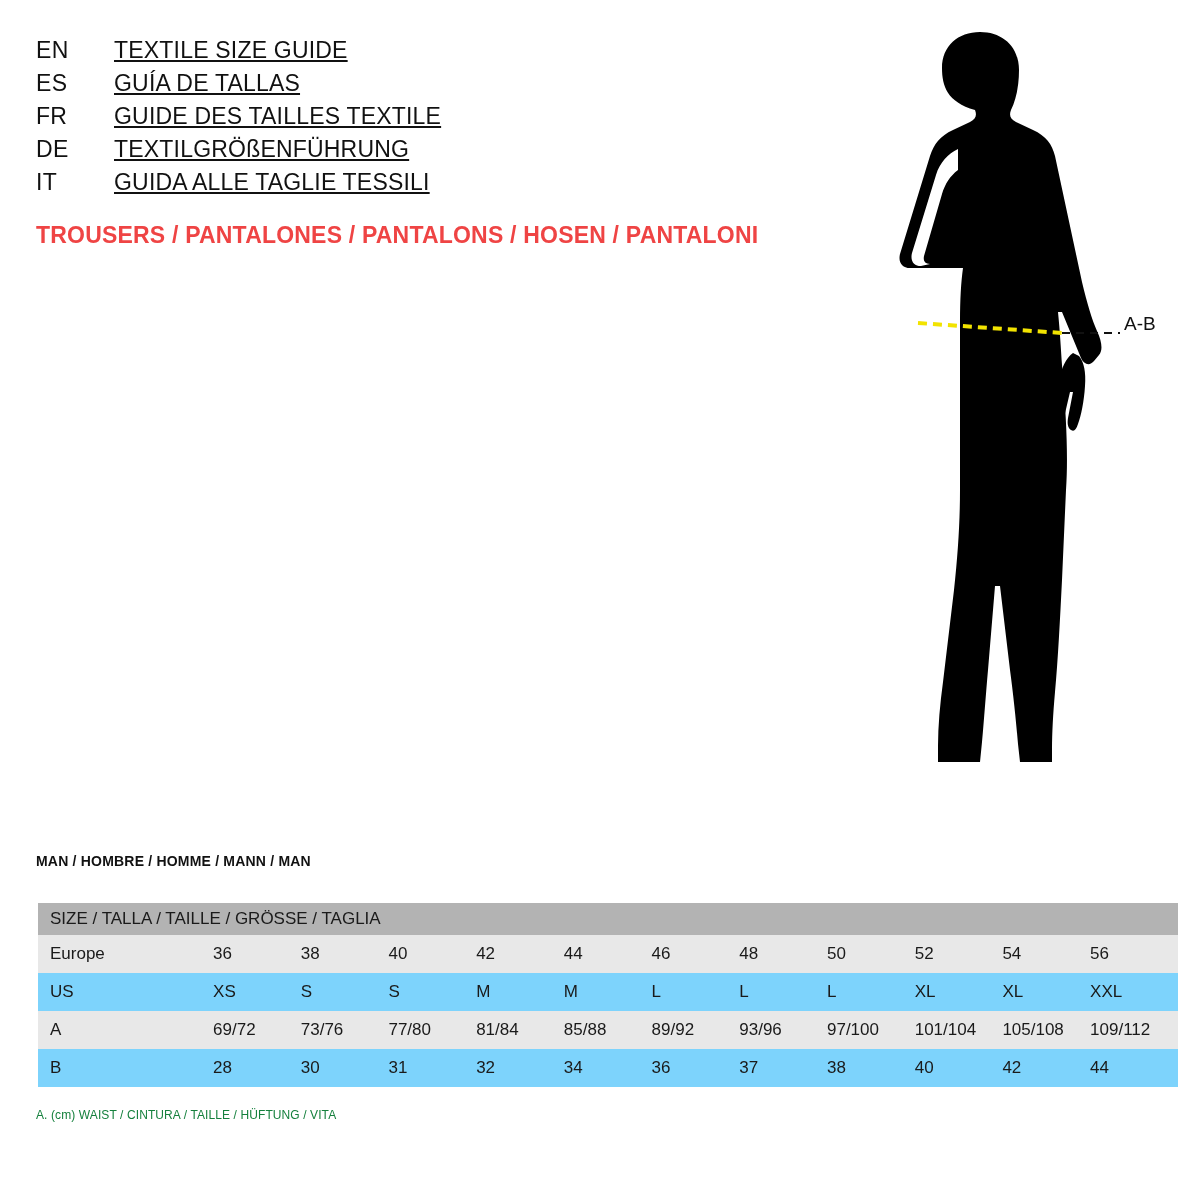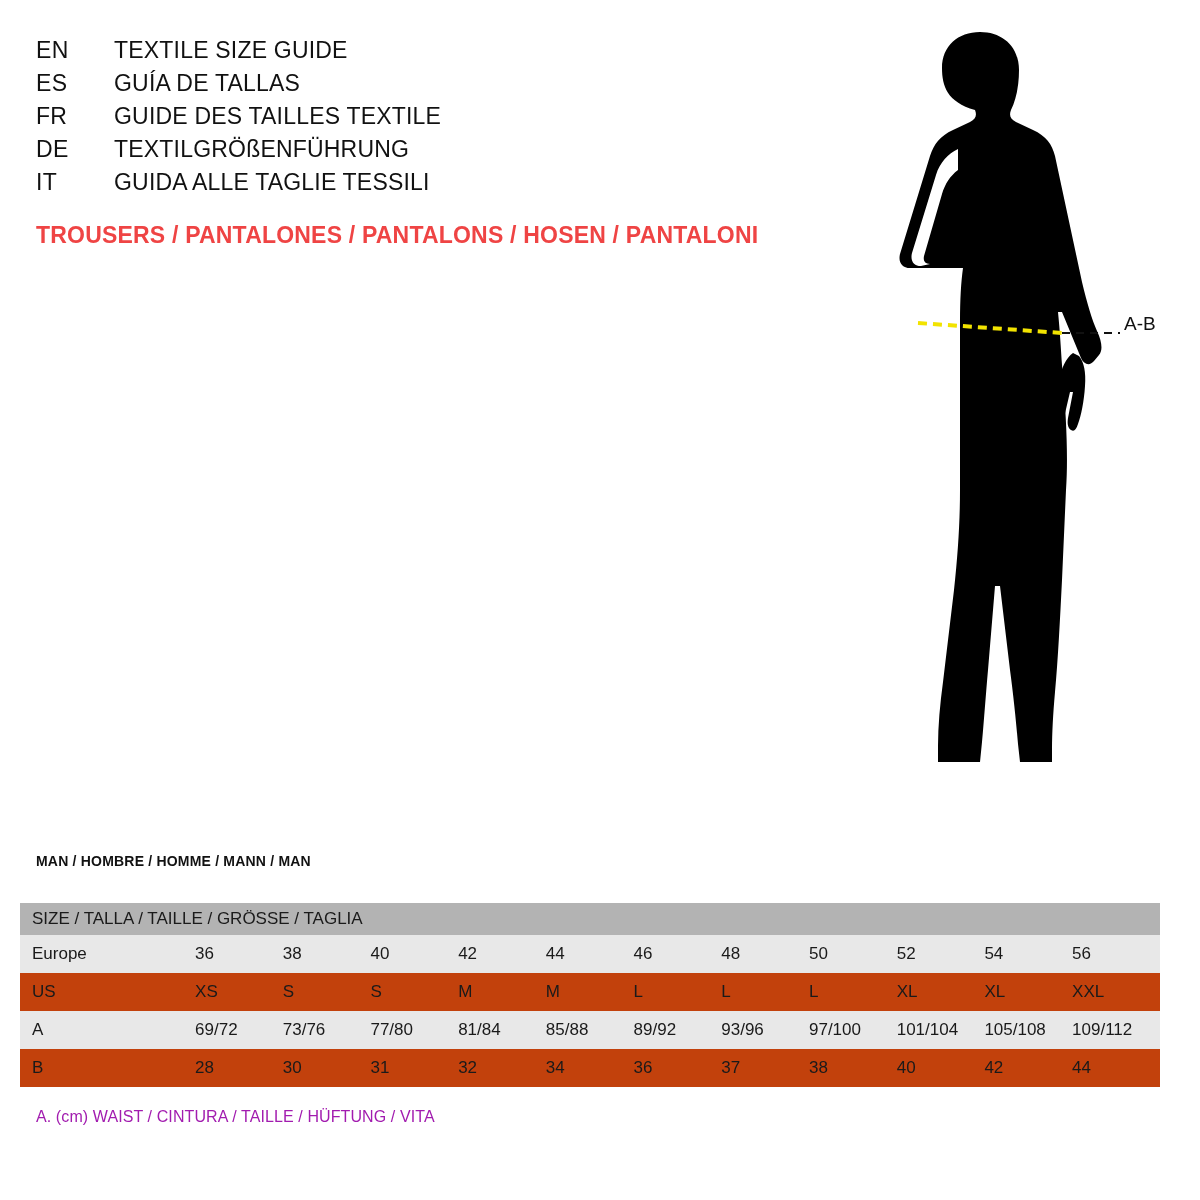--- a/index.html
+++ b/index.html
@@ -32,20 +32,21 @@
   .lang-code {
     width: 78px;
     font-size: 23px;
     color: #111111;
     letter-spacing: 0.3px;
   }
   .lang-text {
     font-size: 23px;
     color: #111111;
     letter-spacing: 0.2px;
+    text-decoration: underline;
   }
   .garment-line {
     position: absolute;
     left: 36px;
     top: 222px;
     font-size: 23px;
     font-weight: bold;
     letter-spacing: 0.2px;
     color: #ef4444;
   }
@@ -73,21 +74,21 @@
     position: absolute;
     left: 36px;
     top: 853px;
     font-size: 14px;
     font-weight: bold;
     letter-spacing: 0.2px;
   }
 
   .size-table {
     position: absolute;
-    left: 20px;
+    left: 38px;
     top: 903px;
     width: 1140px;
     border-collapse: collapse;
     table-layout: fixed;
   }
   .size-table td {
     height: 38px;
     font-size: 17px;
     color: #1a1a1a;
     padding: 0;
@@ -96,44 +97,44 @@
   .size-table tr.head td {
     background: #b3b3b3;
     font-weight: normal;
     font-size: 17px;
     height: 32px;
   }
   .size-table tr.zebra td {
     background: #e8e8e8;
   }
   .size-table tr.plain td {
-    background: #c2410c;
+    background: #7dd3fc;
   }
   .row-label {
     text-align: left;
     padding-left: 12px !important;
   }
   .cell {
     text-align: left;
   }
 
   
   .size-table col.c0 { width: 175px; }
   .size-table col.cx { width: 87.7px; }
 
   .footnotes {
     position: absolute;
     left: 36px;
     top: 1108px;
   }
   .footnote {
-    font-size: 16px;
+    font-size: 12px;
     letter-spacing: 0.1px;
     margin-bottom: 10px;
-    color: #a21caf;
+    color: #15803d;
   }
 </style>
 </head>
 <body>
 
 <div class="lang-block">
   <div class="lang-row">
     <span class="lang-code">EN</span>
     <span class="lang-text">TEXTILE SIZE GUIDE</span>
   </div>

